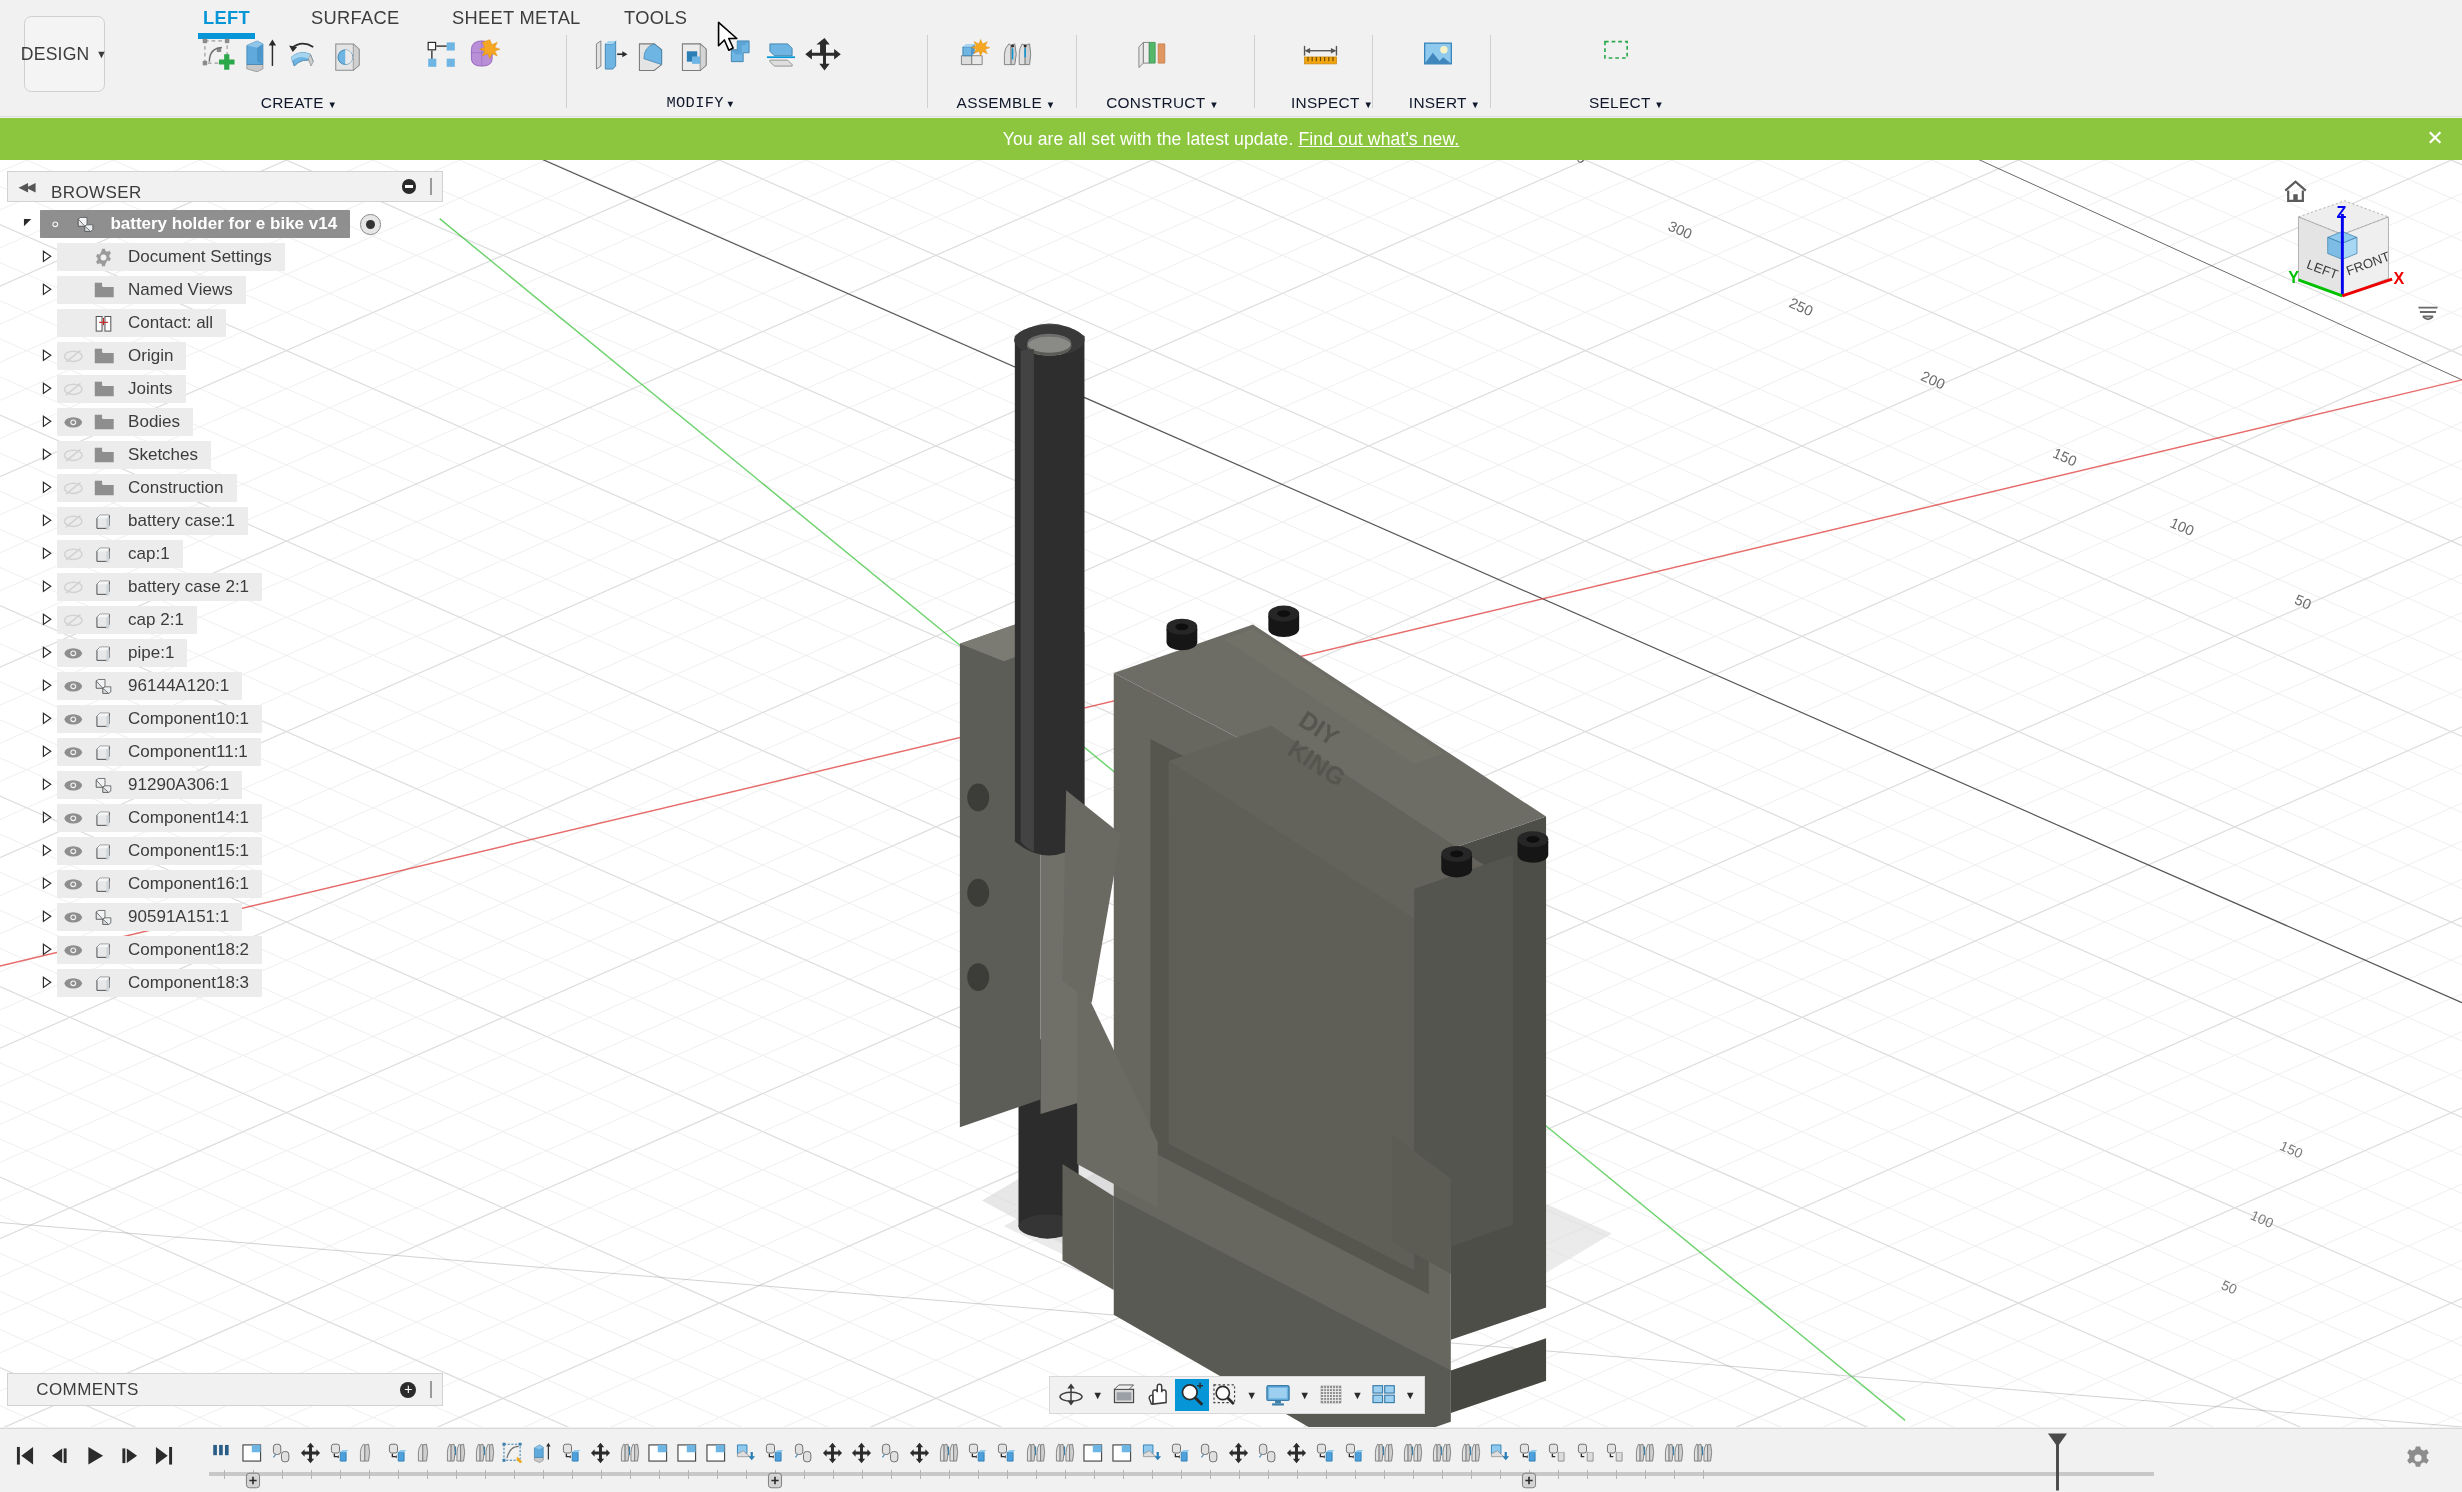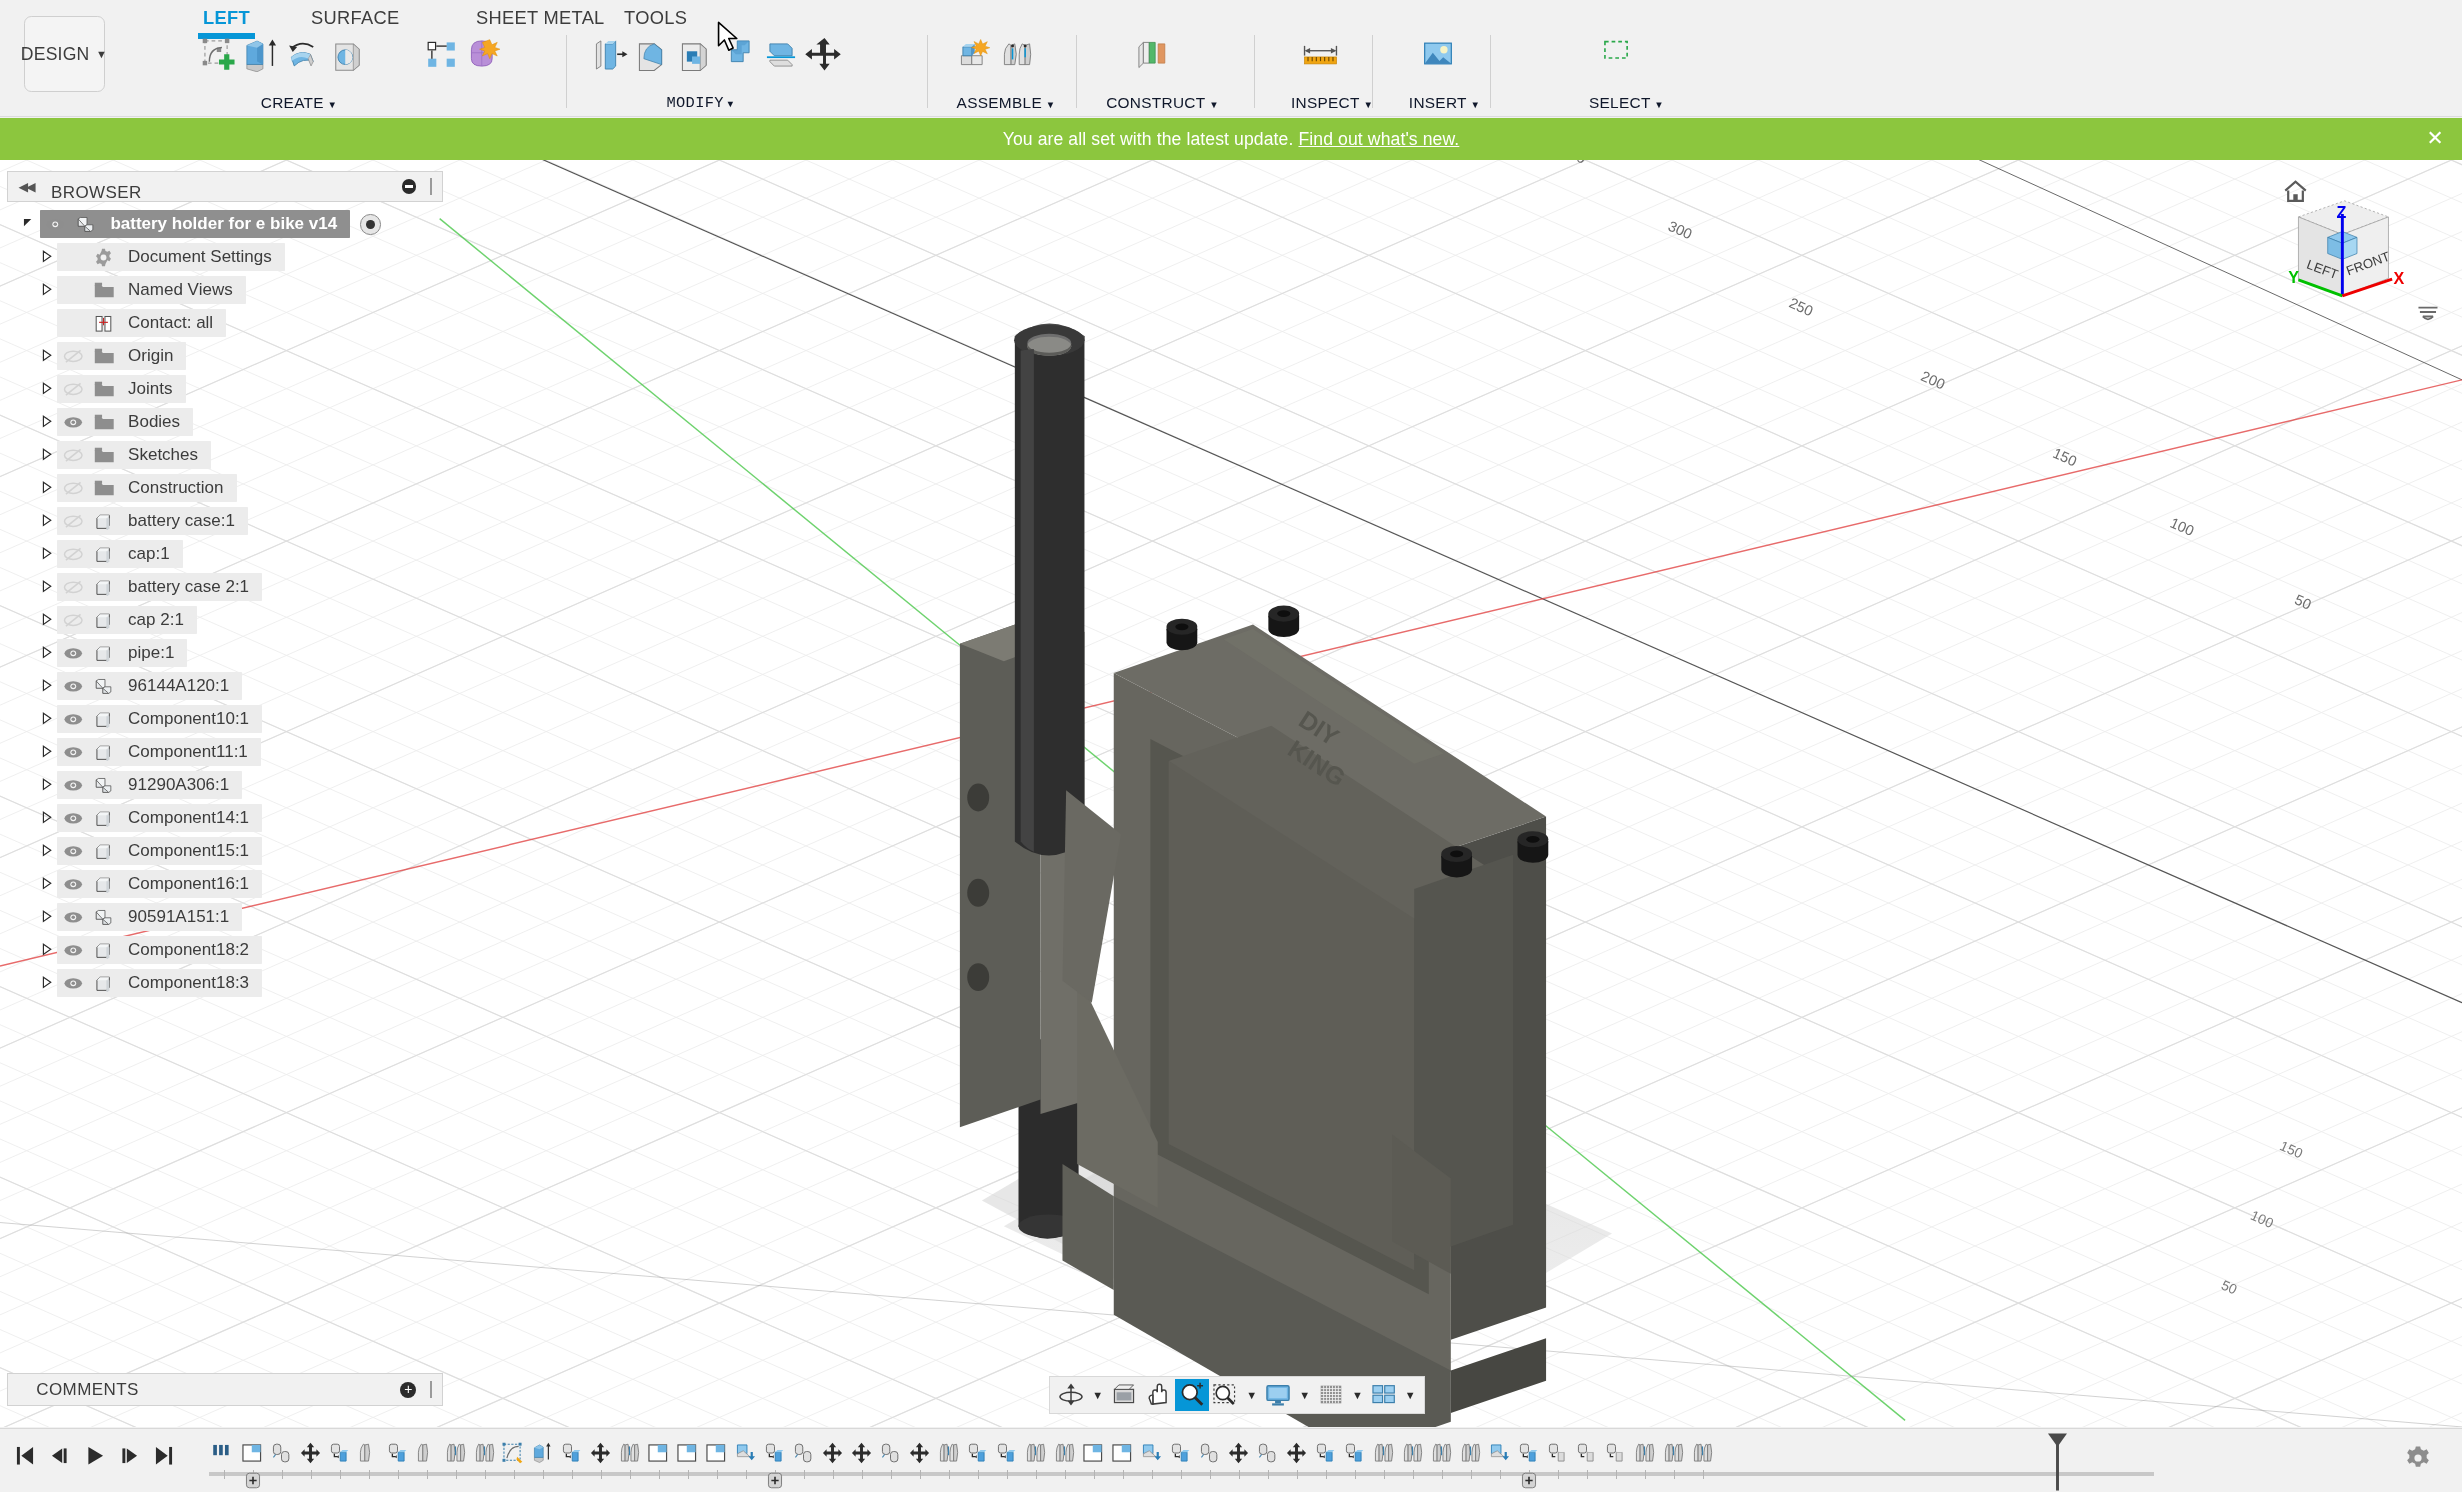--- a/index.html
+++ b/index.html
@@ -162,21 +162,21 @@
   <div id="ribbon">
 
     <div id="design-btn">
       <span>DESIGN</span>
       <span class="caret">▼</span>
     </div>
 
     <div class="tabrow">
       <div class="wstab active" style="left:203px">LEFT</div>
       <div class="wstab" style="left:311px">SURFACE</div>
-      <div class="wstab" style="left:476px">SHEET METAL</div>
+      <div class="wstab" style="left:452px">SHEET METAL</div>
       <div class="wstab" style="left:624px">TOOLS</div>
     </div>
 
     <div class="panel" style="left:187px; width:224px;">
       <div class="icons" style="left:8.8px">
         <div class="ico">
           <svg width="37" height="37" viewBox="0 0 50 50">
             <rect x="8" y="8" width="30" height="30" fill="none" stroke="#9a9a9a" stroke-width="1.6" stroke-dasharray="5 4"></rect>
             <rect x="5" y="5" width="6" height="6" fill="#8a8a8a"></rect>
               <rect x="35" y="5" width="6" height="6" fill="#8a8a8a"></rect>

